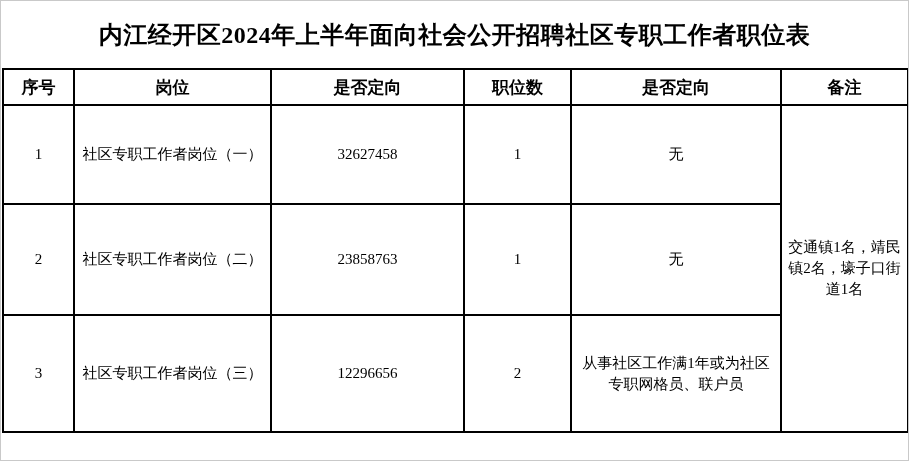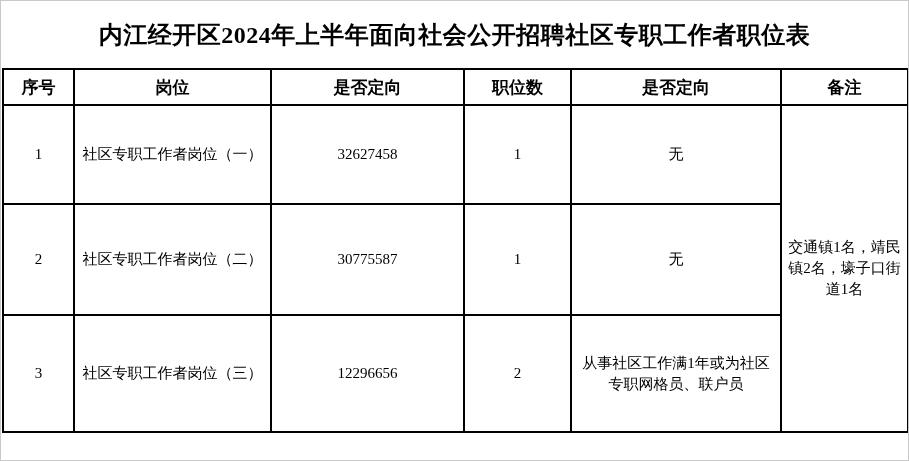--- a/index.html
+++ b/index.html
@@ -95,21 +95,21 @@
         <td>1</td>
         <td>社区专职工作者岗位（一）</td>
         <td>32627458</td>
         <td>1</td>
         <td>无</td>
         <td class="remark-cell" rowspan="3">交通镇1名，靖民镇2名，壕子口街道1名</td>
       </tr>
       <tr class="r2">
         <td>2</td>
         <td>社区专职工作者岗位（二）</td>
-        <td>30775587</td>
+        <td>23858763</td>
         <td>1</td>
         <td>无</td>
       </tr>
       <tr class="r3">
         <td>3</td>
         <td>社区专职工作者岗位（三）</td>
         <td>12296656</td>
         <td>2</td>
         <td class="cond-cell">从事社区工作满1年或为社区专职网格员、联户员</td>
       </tr>

